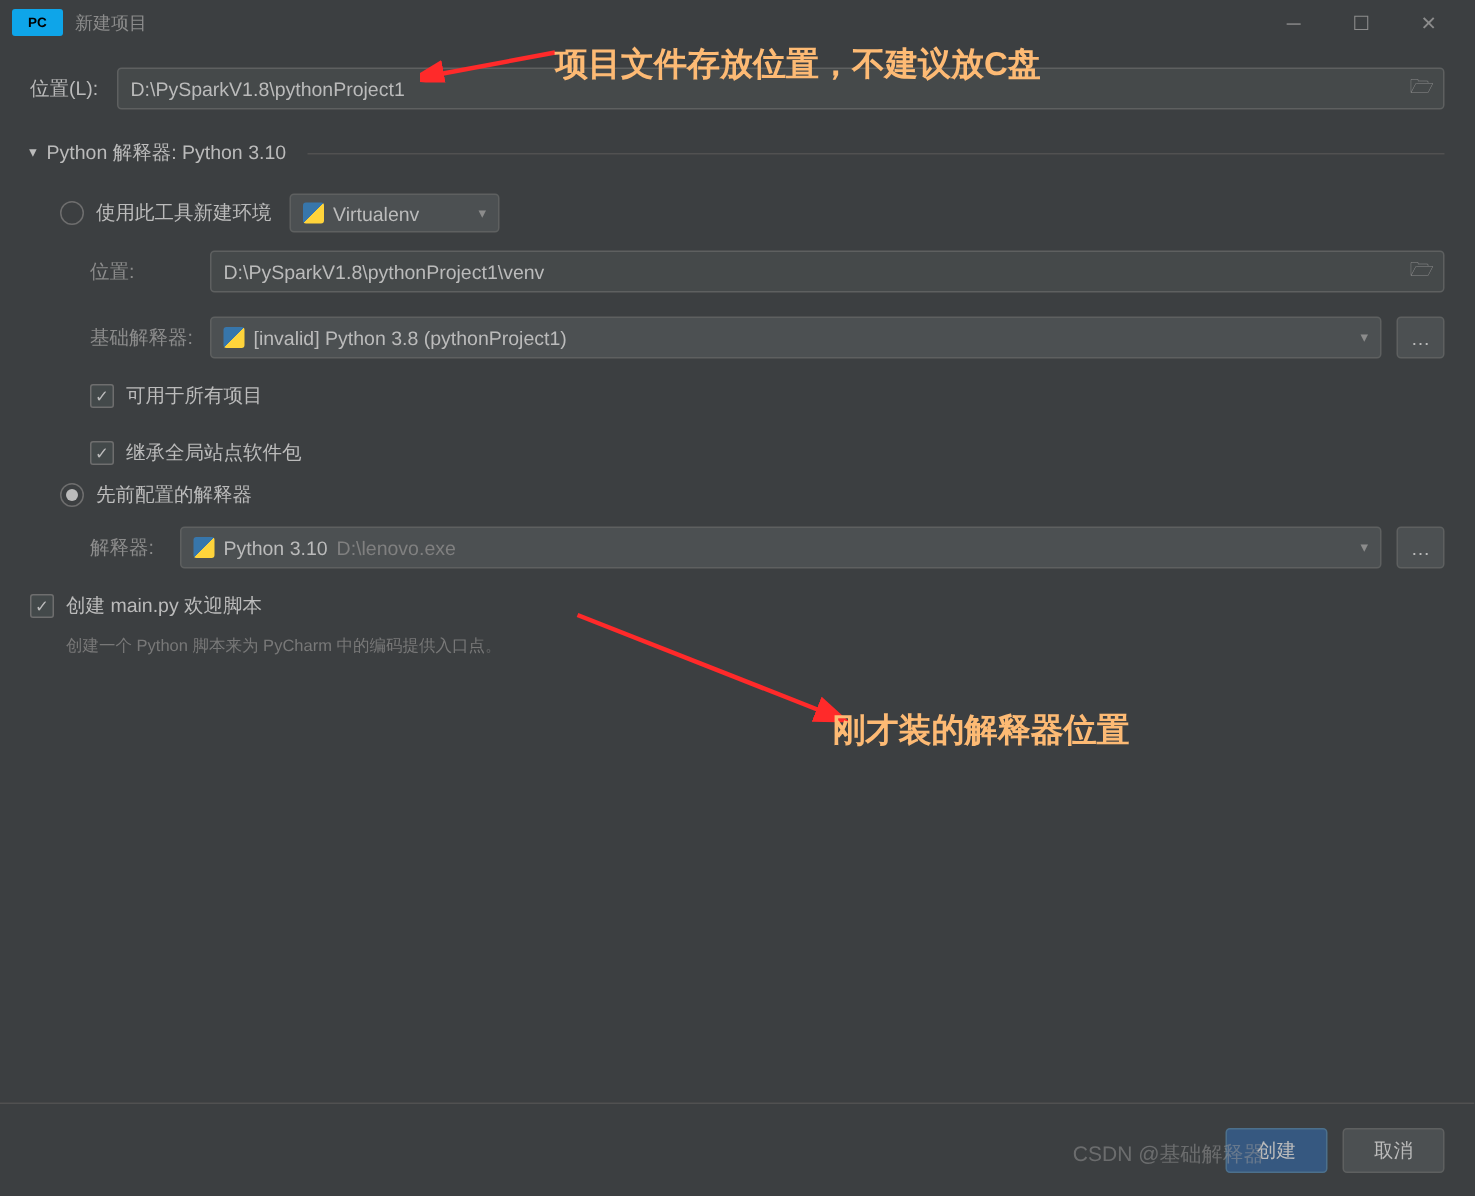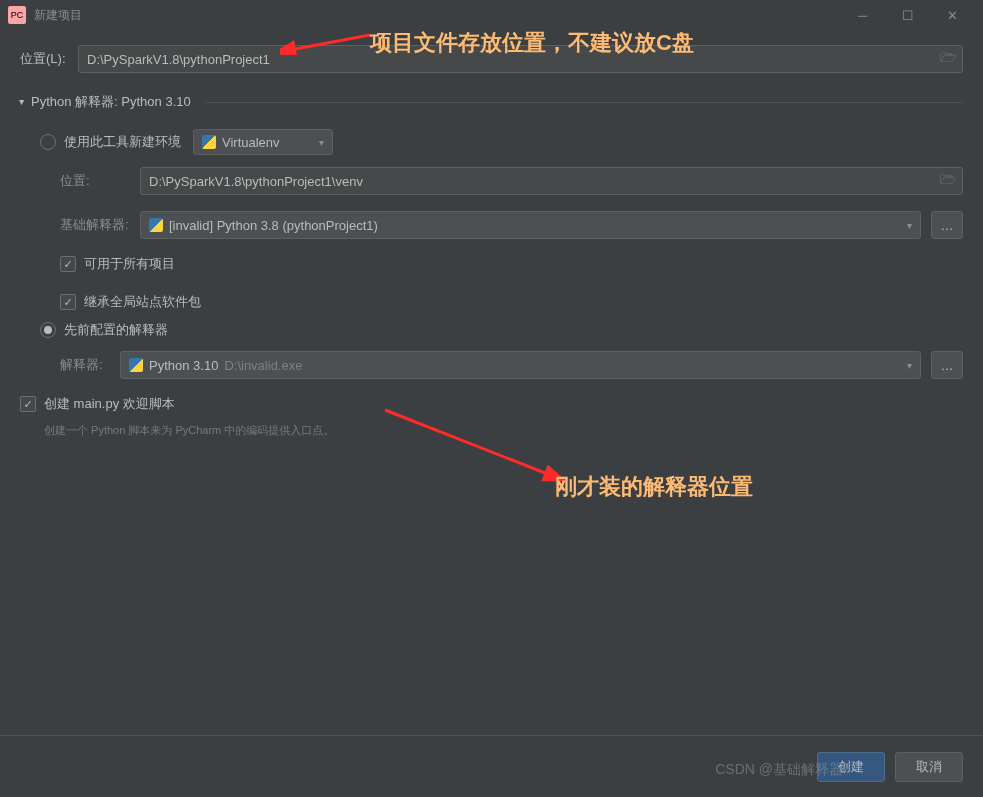--- a/index.html
+++ b/index.html
@@ -1,20 +1,20 @@
 <!DOCTYPE html>
 <html><head>
   <meta charset="utf-8">
   <style>
     * { box-sizing: border-box; margin: 0; padding: 0; font-family: "Microsoft YaHei", "Segoe UI", sans-serif; }
     body { width: 983px; height: 797px; background: #3c3f41; color: #bbbbbb; font-size: 13px; overflow: hidden; position: relative; }
     
     
     .titlebar { height: 30px; background: #3c3f41; display: flex; align-items: center; padding: 0 8px; }
-    .app-icon { width: 18px; height: 18px; background: #fca5a5; border-radius: 2px; display: flex; align-items: center; justify-content: center; color: #000; font-size: 9px; font-weight: normal; margin-right: 8px; }
+    .app-icon { width: 34px; height: 18px; background: #0ea5e9; border-radius: 2px; display: flex; align-items: center; justify-content: center; color: #000; font-size: 9px; font-weight: bold; margin-right: 8px; }
     .title-text { color: #8c8c8c; font-size: 12px; flex: 1; }
     .window-controls { display: flex; gap: 0; }
     .win-btn { width: 45px; height: 30px; display: flex; align-items: center; justify-content: center; color: #8c8c8c; cursor: pointer; }
     
     
     .content { padding: 15px 20px; }
     .location-row { display: flex; align-items: center; gap: 10px; margin-bottom: 20px; }
     .location-label { min-width: 48px; color: #bbbbbb; }
     .input-field { flex: 1; height: 28px; background: #45494a; border: 1px solid #5e6060; border-radius: 3px; padding: 0 8px; color: #bbbbbb; display: flex; align-items: center; position: relative; }
     .input-field .folder-btn { position: absolute; right: 6px; color: #8c8c8c; cursor: pointer; }
@@ -132,21 +132,21 @@
       <div class="radio checked"></div>
       <span>先前配置的解释器</span>
     </div>
 
     <div class="indent-1">
       <div class="form-row">
         <span class="form-label" style="min-width:50px;">解释器:</span>
         <div class="dropdown-wide">
           <span class="py-logo"></span>
           <span>Python 3.10</span>
-          <span class="dim-text">D:\invalid.exe</span>
+          <span class="dim-text">D:\lenovo.exe</span>
         </div>
         <div class="btn-dots">…</div>
       </div>
     </div>
   </div>
 
   <div class="checkbox-row" style="margin-top:16px;">
     <div class="checkbox checked"></div>
     <span>创建 main.py 欢迎脚本</span>
   </div>

